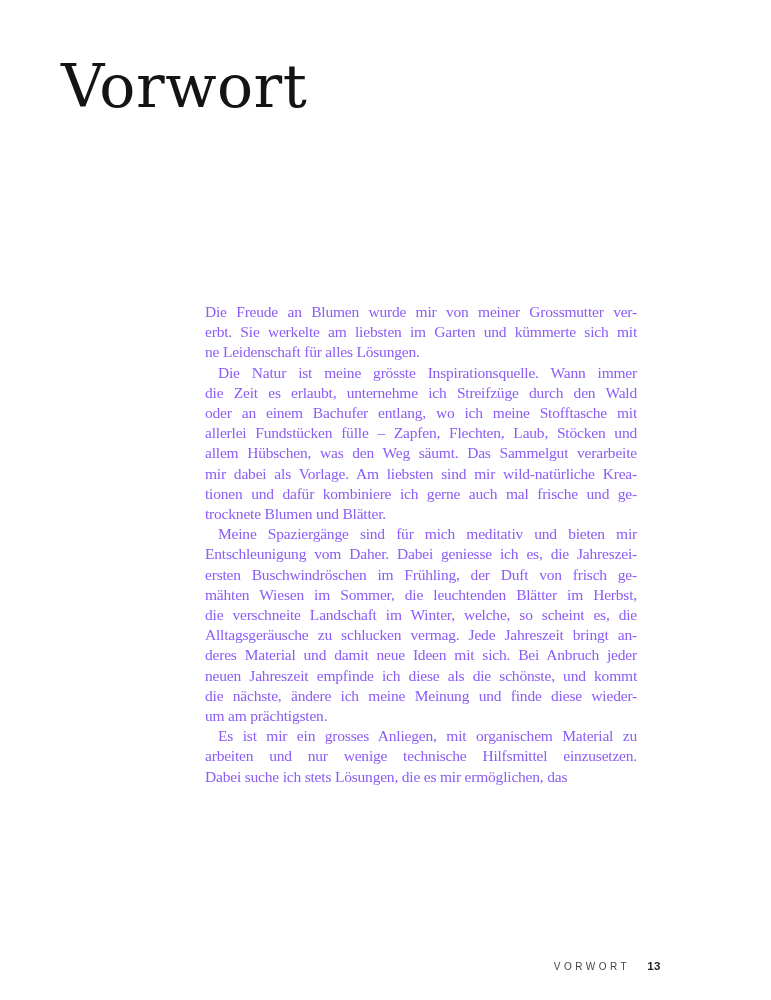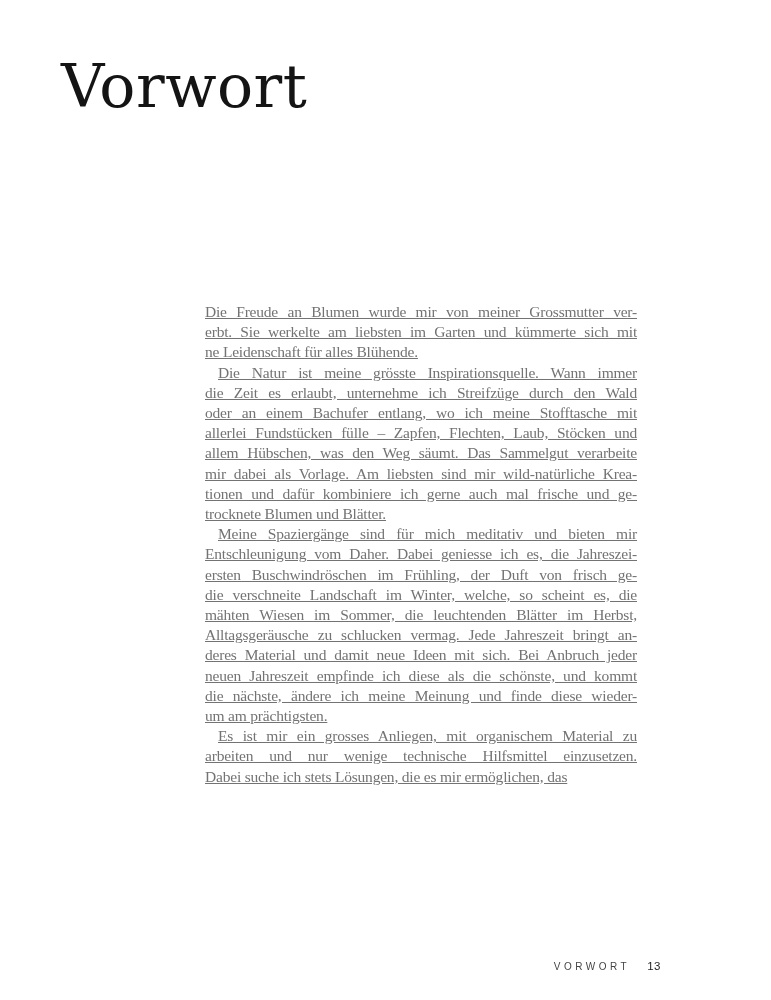--- a/index.html
+++ b/index.html
@@ -29,22 +29,21 @@
     color: #141414;
   }
   .body-text {
     position: absolute;
     left: 205px;
     top: 302px;
     width: 432px;
     font-size: 15.5px;
     line-height: 20.2px;
     letter-spacing: -0.2px;
-    color: #737373;
-    text-decoration: underline;
+    color: #8b5cf6;
   }
   .para {
     margin: 0;
   }
   .line {
     text-align: justify;
     text-align-last: justify;
     white-space: normal;
   }
   .line.last {
@@ -63,54 +62,54 @@
     font-family: "Liberation Sans", sans-serif;
   }
   .running-label {
     font-size: 10px;
     font-weight: 400;
     letter-spacing: 3.5px;
     color: #454545;
   }
   .page-number {
     font-size: 11.5px;
-    font-weight: 400;
+    font-weight: 700;
     letter-spacing: 0.5px;
     color: #262626;
   }
 </style>
 </head>
 <body>
 
 <div class="page">
 
   <h1 class="chapter-title">Vorwort</h1>
 
   <main class="body-text">
       <div class="para">
         <div class="line first">Die Freude an Blumen wurde mir von meiner Grossmutter ver-</div>
         <div class="line">erbt. Sie werkelte am liebsten im Garten und kümmerte sich mit</div>
-        <div class="line last">ne Leidenschaft für alles Blühende.</div>
+        <div class="line last">ne Leidenschaft für alles Lösungen.</div>
       </div>
       <div class="para indent">
         <div class="line first">Die Natur ist meine grösste Inspirationsquelle. Wann immer</div>
         <div class="line">die Zeit es erlaubt, unternehme ich Streifzüge durch den Wald</div>
         <div class="line">oder an einem Bachufer entlang, wo ich meine Stofftasche mit</div>
         <div class="line">allerlei Fundstücken fülle – Zapfen, Flechten, Laub, Stöcken und</div>
         <div class="line">allem Hübschen, was den Weg säumt. Das Sammelgut verarbeite</div>
         <div class="line">mir dabei als Vorlage. Am liebsten sind mir wild-natürliche Krea-</div>
         <div class="line">tionen und dafür kombiniere ich gerne auch mal frische und ge-</div>
         <div class="line last">trocknete Blumen und Blätter.</div>
       </div>
       <div class="para indent">
         <div class="line first">Meine Spaziergänge sind für mich meditativ und bieten mir</div>
         <div class="line">Entschleunigung vom Daher. Dabei geniesse ich es, die Jahreszei-</div>
         <div class="line">ersten Buschwindröschen im Frühling, der Duft von frisch ge-</div>
+        <div class="line">mähten Wiesen im Sommer, die leuchtenden Blätter im Herbst,</div>
         <div class="line">die verschneite Landschaft im Winter, welche, so scheint es, die</div>
-        <div class="line">mähten Wiesen im Sommer, die leuchtenden Blätter im Herbst,</div>
         <div class="line">Alltagsgeräusche zu schlucken vermag. Jede Jahreszeit bringt an-</div>
         <div class="line">deres Material und damit neue Ideen mit sich. Bei Anbruch jeder</div>
         <div class="line">neuen Jahreszeit empfinde ich diese als die schönste, und kommt</div>
         <div class="line">die nächste, ändere ich meine Meinung und finde diese wieder-</div>
         <div class="line last">um am prächtigsten.</div>
       </div>
       <div class="para indent">
         <div class="line first">Es ist mir ein grosses Anliegen, mit organischem Material zu</div>
         <div class="line">arbeiten und nur wenige technische Hilfsmittel einzusetzen.</div>
         <div class="line last">Dabei suche ich stets Lösungen, die es mir ermöglichen, das</div>

